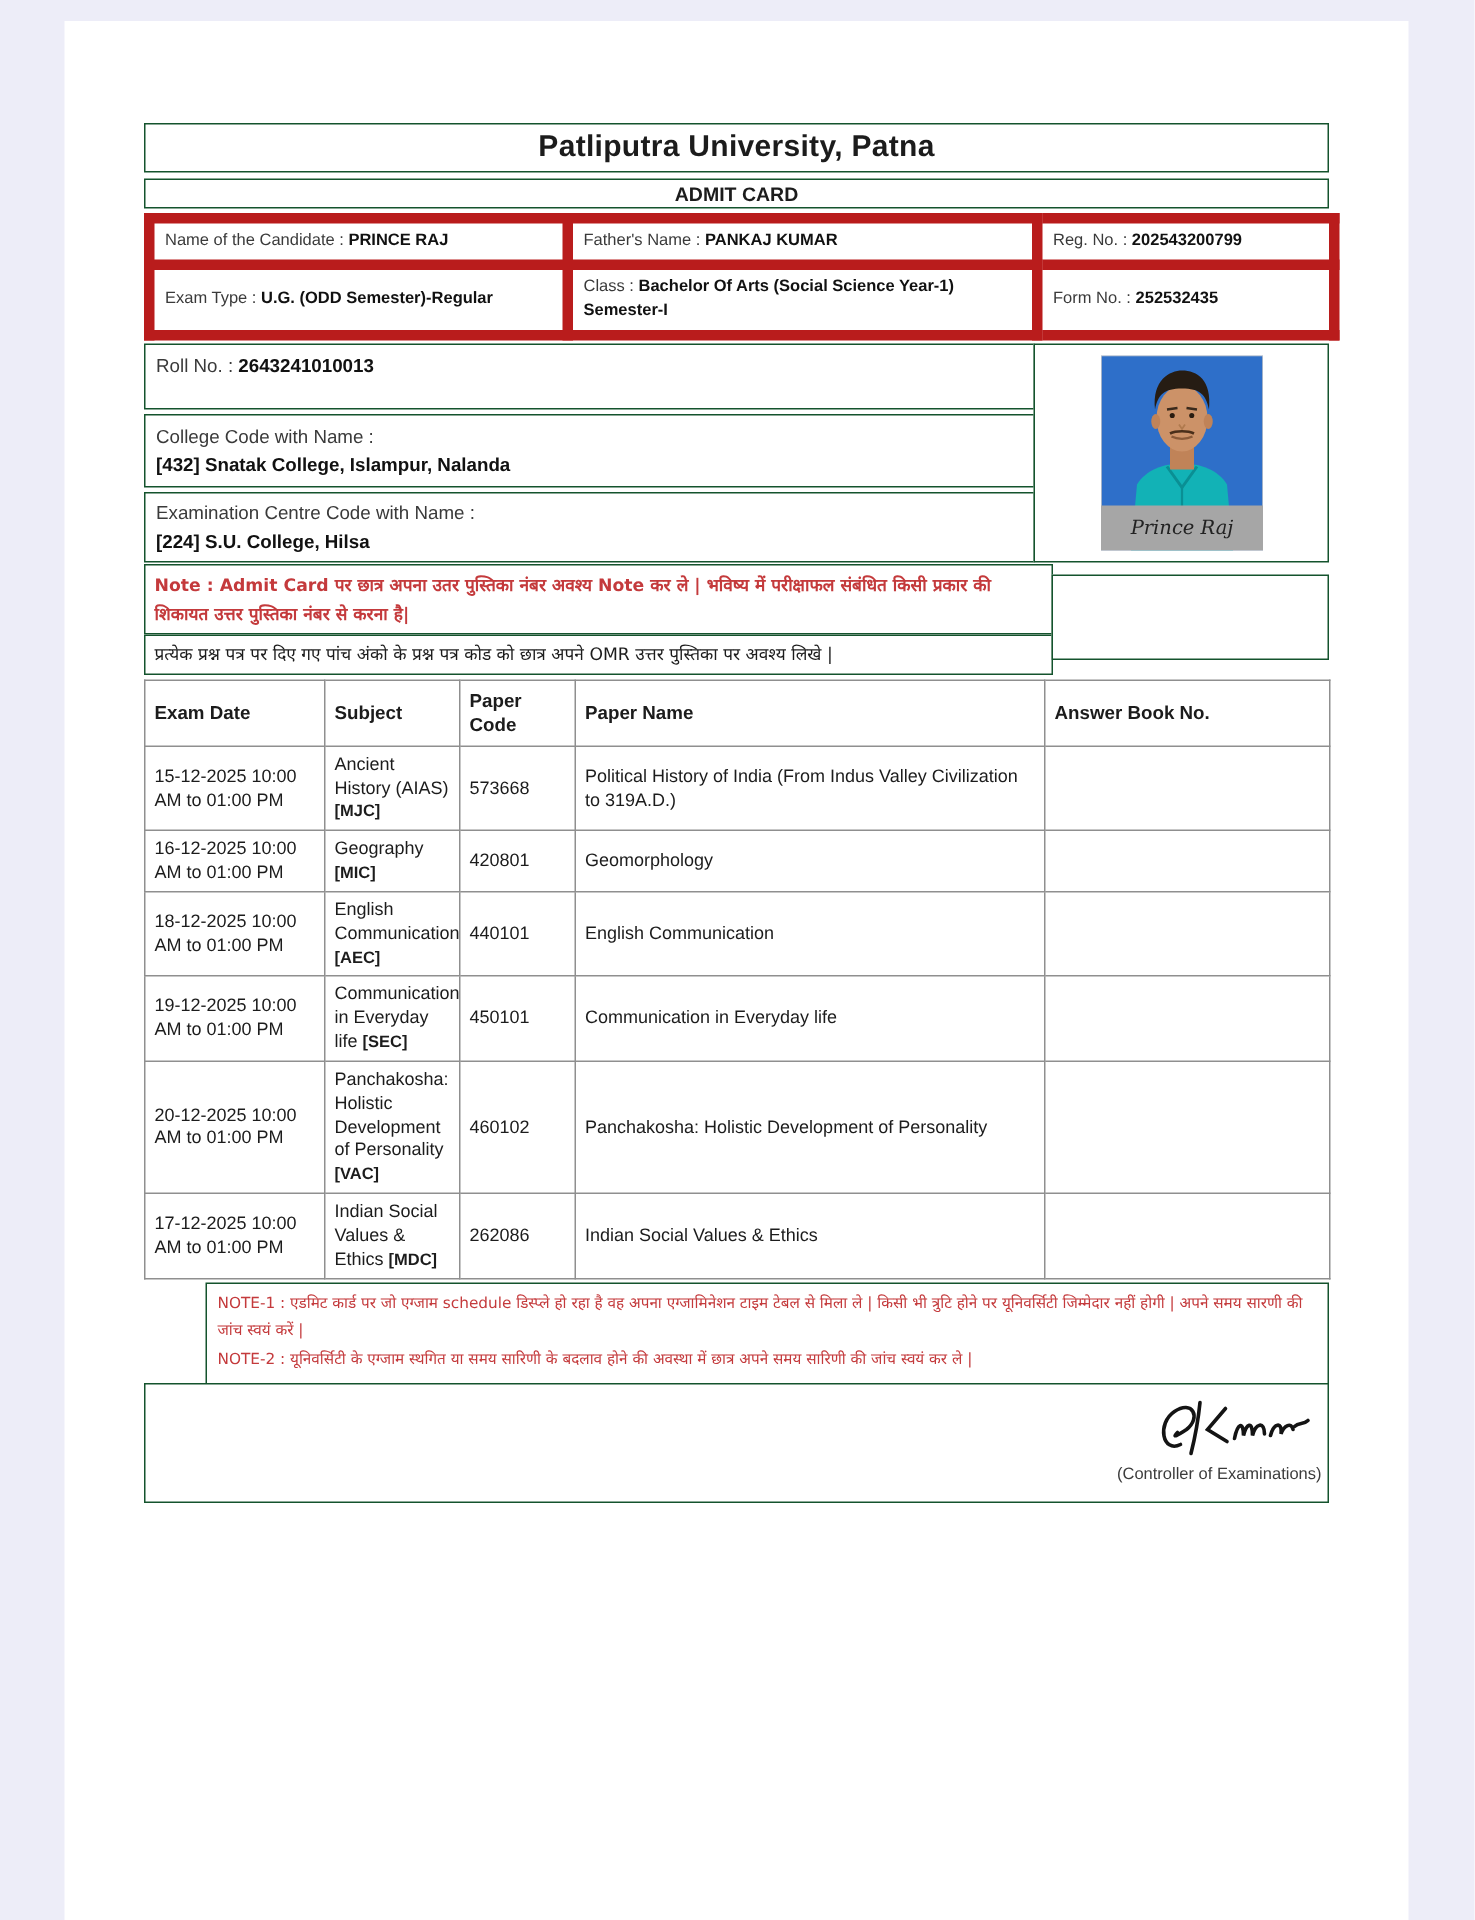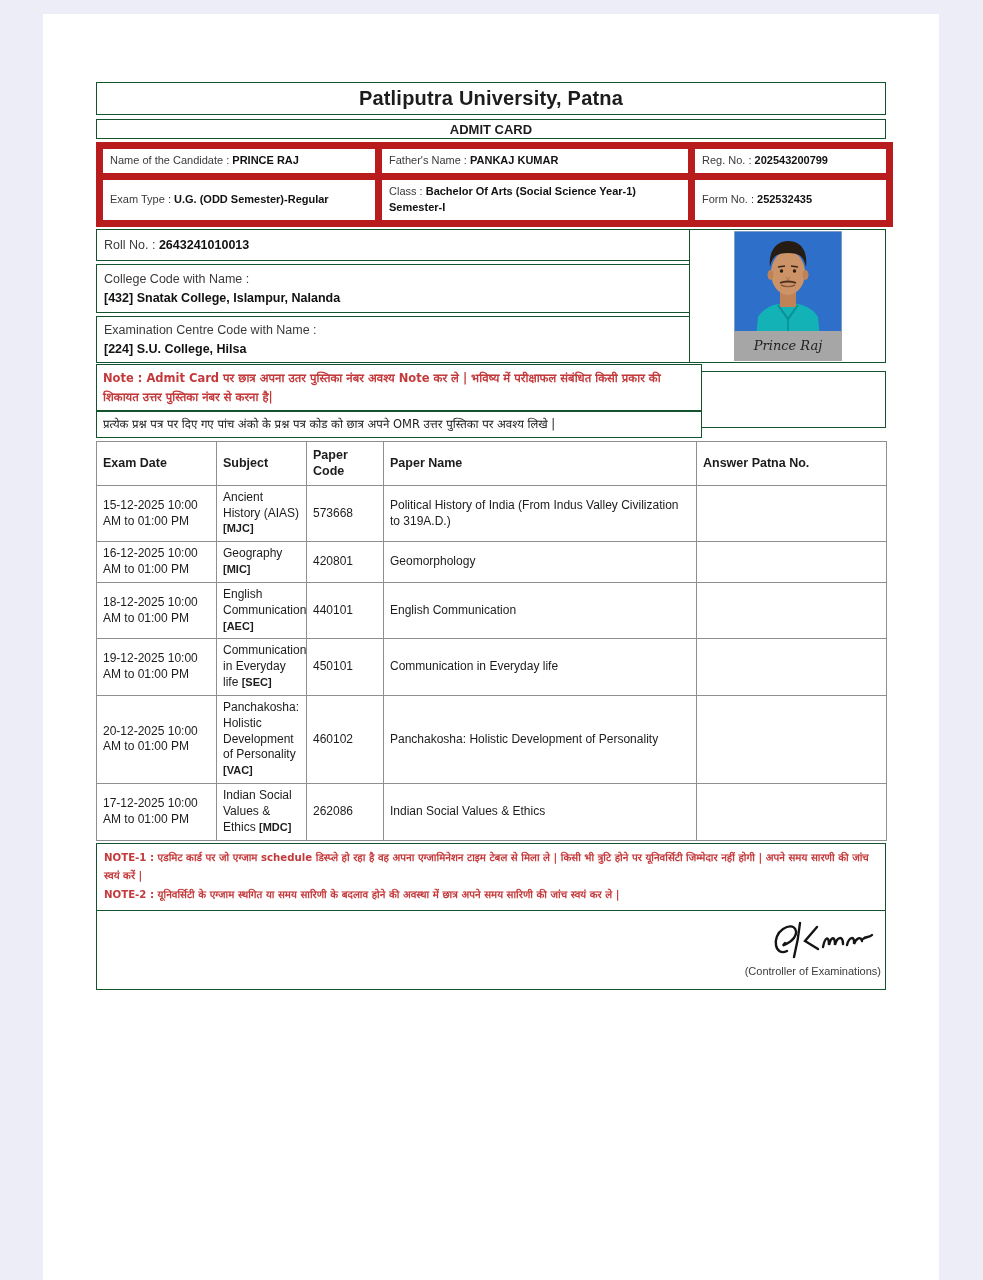--- a/index.html
+++ b/index.html
@@ -28,41 +28,41 @@
   .subtitle-box h2 { font-size:13px; font-weight:bold; }
 
   table.grid { border-collapse:collapse; width:790px; table-layout:fixed; margin-top:3px; }
   table.grid td { border:7px solid #b91c1c; padding:4px 7px; font-size:11px; vertical-align:middle; line-height:1.45; }
   .lbl { color:#3a3a3a; }
   b, .bold { font-weight:bold; color:#111; }
 
   .mid { display:flex; margin-top:2px; }
   .mid-left { width:594px; display:flex; flex-direction:column; gap:3px; }
   .cellpad { padding:5px 7px; font-size:12.5px; line-height:1.5; }
-  .roll-box { height:32px; display:flex; align-items:flex-end; }
+  .roll-box { height:44px; display:flex; align-items:flex-start; }
   .college-box { flex:1; display:flex; flex-direction:column; justify-content:center; }
   .centre-box { height:47px; display:flex; flex-direction:column; justify-content:center; }
   .photo-cell { flex:1; margin-left:-1px; display:flex; align-items:center; justify-content:center; }
 
   .notes { display:flex; margin-top:2px; align-items:flex-start; }
   .notes-left { width:606px; }
   .omr-box { padding:4px 6px; font-size:11.5px; font-family:"DejaVu Sans",sans-serif; line-height:1.45; }
   .red-note-box { margin-top:-1px; padding:4px 6px; font-size:11.5px; font-weight:bold;
                   color:#c43a3c; font-family:"DejaVu Sans",sans-serif; line-height:1.6; }
   .notes-right { width:185px; height:57px; margin-left:-1px; margin-top:6px; }
 
   table.exam { border-collapse:collapse; width:790px; table-layout:fixed; margin-top:3px; }
   table.exam th, table.exam td { border:1px solid #8f8f8f; padding:4px 6px; font-size:12px; text-align:left; vertical-align:middle; line-height:1.32; }
   table.exam th { font-weight:bold; font-size:12.5px; padding:5px 6px; }
   col.c-date { width:120px; } col.c-subj { width:90px; } col.c-code { width:77px; }
   col.c-name { width:313px; } col.c-ans { width:190px; }
   .tag { font-weight:bold; font-size:11px; }
 
-  .footer-notes { margin-top:2px; padding:5px 7px; font-size:10.2px; font-weight:bold;
-                  color:#c43a3c; font-family:"DejaVu Sans",sans-serif; line-height:1.85; }
+  .footer-notes { margin-top:2px; padding:5px 7px; font-size:10.2px; font-weight:normal;
+                  color:#c43a3c; font-family:"DejaVu Sans",sans-serif; line-height:1.85;margin-left:41px; }
   .sig-box { margin-top:-1px; height:80px; position:relative;padding-left:26px; }
   .sig-svg { position:absolute; right:10px; top:6px; }
   .sig-caption { position:absolute; right:4px; bottom:12px; font-size:11px; color:#3c3c3c; }
 </style>
 </head>
 <body>
 
 <div class="sheet">
   <div class="doc">
 
@@ -166,21 +166,21 @@
           <col class="c-code">
           <col class="c-name">
           <col class="c-ans">
       </colgroup>
       <tbody>
           <tr>
         <th>Exam Date</th>
         <th>Subject</th>
         <th>Paper Code</th>
         <th>Paper Name</th>
-        <th>Answer Patna No.</th>
+        <th>Answer Book No.</th>
       </tr>
       <tr>
         <td>15-12-2025 10:00 AM to 01:00 PM</td>
         <td><span>Ancient History (AIAS)</span> <span class="tag">[MJC]</span></td>
         <td>573668</td>
         <td>Political History of India (From Indus Valley Civilization to 319A.D.)</td>
         <td></td>
       </tr>
       <tr>
         <td>16-12-2025 10:00 AM to 01:00 PM</td>

